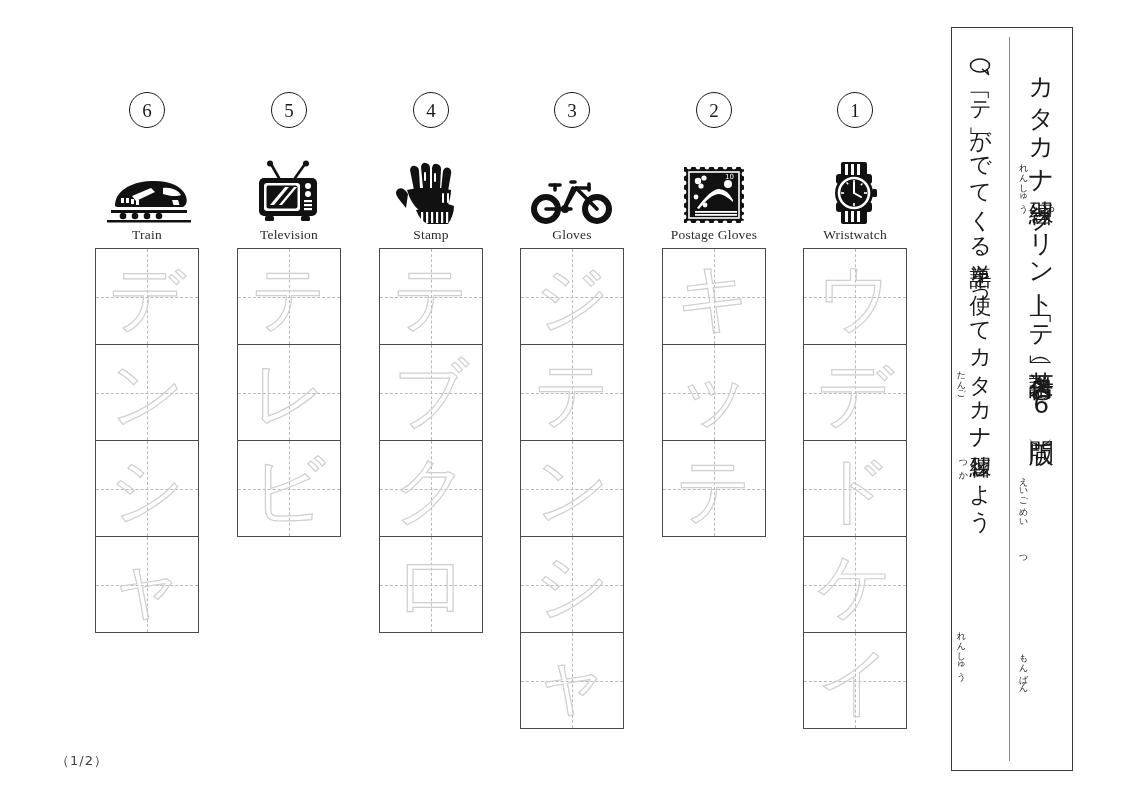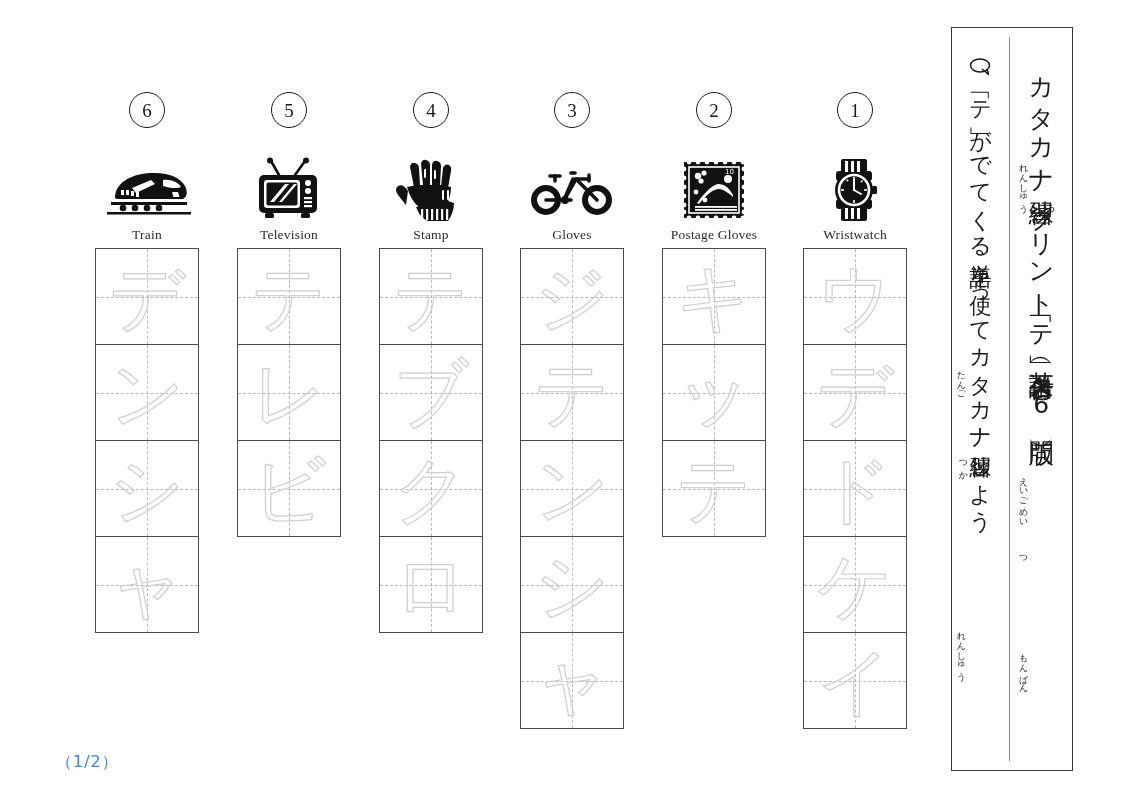--- a/index.html
+++ b/index.html
@@ -31,21 +31,21 @@
     display: flex; align-items: center; justify-content: center;
     font-size: 19px;
     color: #1a1a1a;
     font-family: "Liberation Serif", "DejaVu Serif", serif;
     line-height: 1;
   }
   .icon-slot {
     height: 72px;
     width: 104px;
     margin-top: 26px;
-    display: flex; align-items: center; justify-content: center;
+    display: flex; align-items: flex-end; justify-content: center;
   }
   .icon-slot svg { display: block; }
   .word-label {
     margin-top: 1px;
     font-size: 13.5px;
     color: #2b2b2b;
     font-family: "Liberation Serif", "DejaVu Serif", serif;
     white-space: nowrap;
     letter-spacing: .2px;
   }
@@ -129,22 +129,22 @@
     letter-spacing: 0;
     white-space: pre;
   }
   .bubble-icon { margin-bottom: 4px; }
 
   
   #page-number {
     position: absolute;
     left: 56px; top: 752px;
     font-family: "DejaVu Sans", sans-serif;
-    font-size: 16px;
-    color: #3b82f6;
+    font-size: 13px;
+    color: #404040;
     letter-spacing: 1px;
   }
 </style>
 </head>
 <body>
 
 <div id="page">
 
   <div id="columns-host">
       <div class="problem-col" style="left: 95px;">

